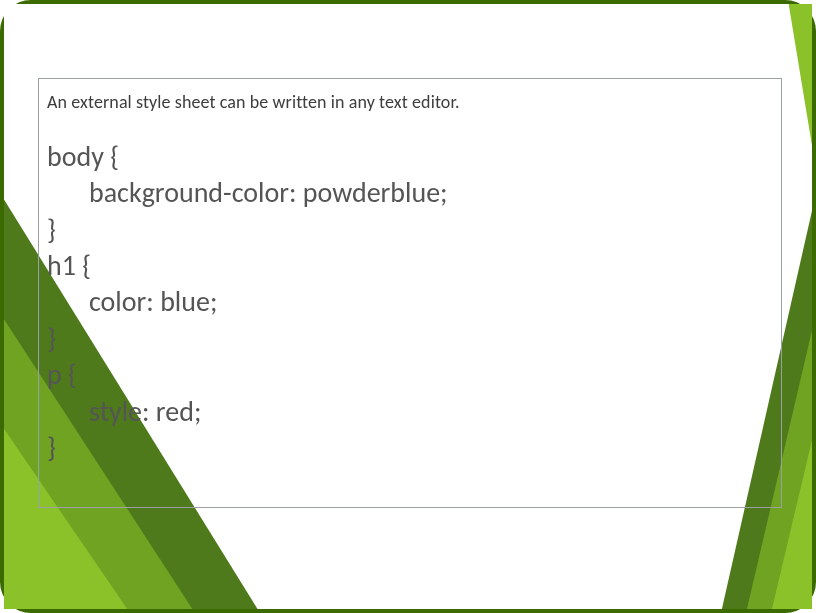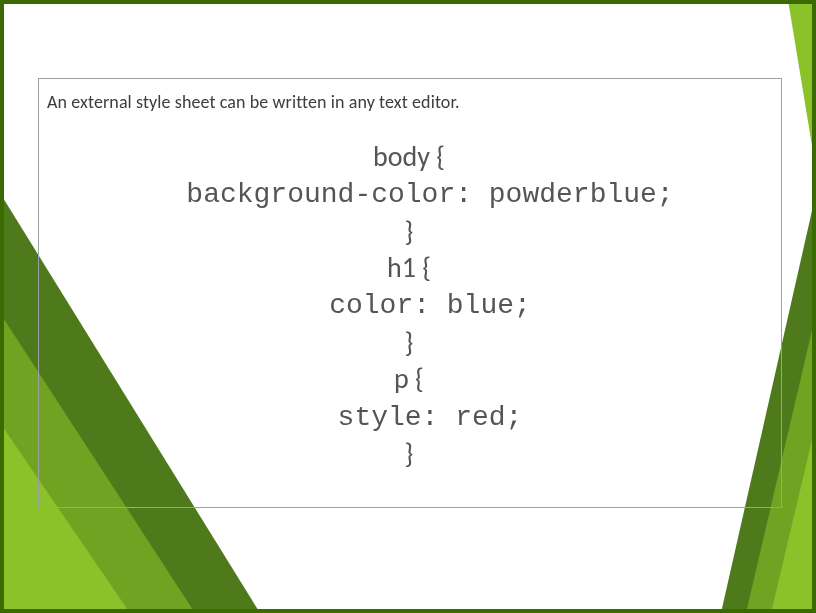--- a/index.html
+++ b/index.html
@@ -8,20 +8,21 @@
     font-family: "Segoe UI", "Calibri", Arial, sans-serif;
     background: #ffffff;
     position: relative;
   }
 
   
   .outer-frame {
     position: absolute;
     inset: 0;
     background: #3a6a00;
+    border-radius: 31px;
   }
   .slide {
     position: absolute;
     top: 4px; left: 4px; right: 4px; bottom: 4px;
     background: #ffffff;
     overflow: hidden;
   }
 
   
   .tri {
@@ -88,24 +89,23 @@
     color: #3d3d3d;
     line-height: 1.55;
     letter-spacing: 0.1px;
   }
 
   .code-block {
     margin-top: 22px;
     font-size: 28px;
     color: #555555;
     line-height: 1.3;
-    text-align: center;
   }
   .code-line { white-space: pre; }
-  .indent { padding-left: 42px; display: inline-block; font-family: Liberation Mono, monospace; }
+  .indent { padding-left: 42px; display: inline-block; }
 </style>
 </head>
 <body>
 
 <div class="outer-frame">
   <div class="slide">
 
     <div class="tri tri-bl-dark"></div>
     <div class="tri tri-bl-mid"></div>
     <div class="tri tri-bl-light"></div>

